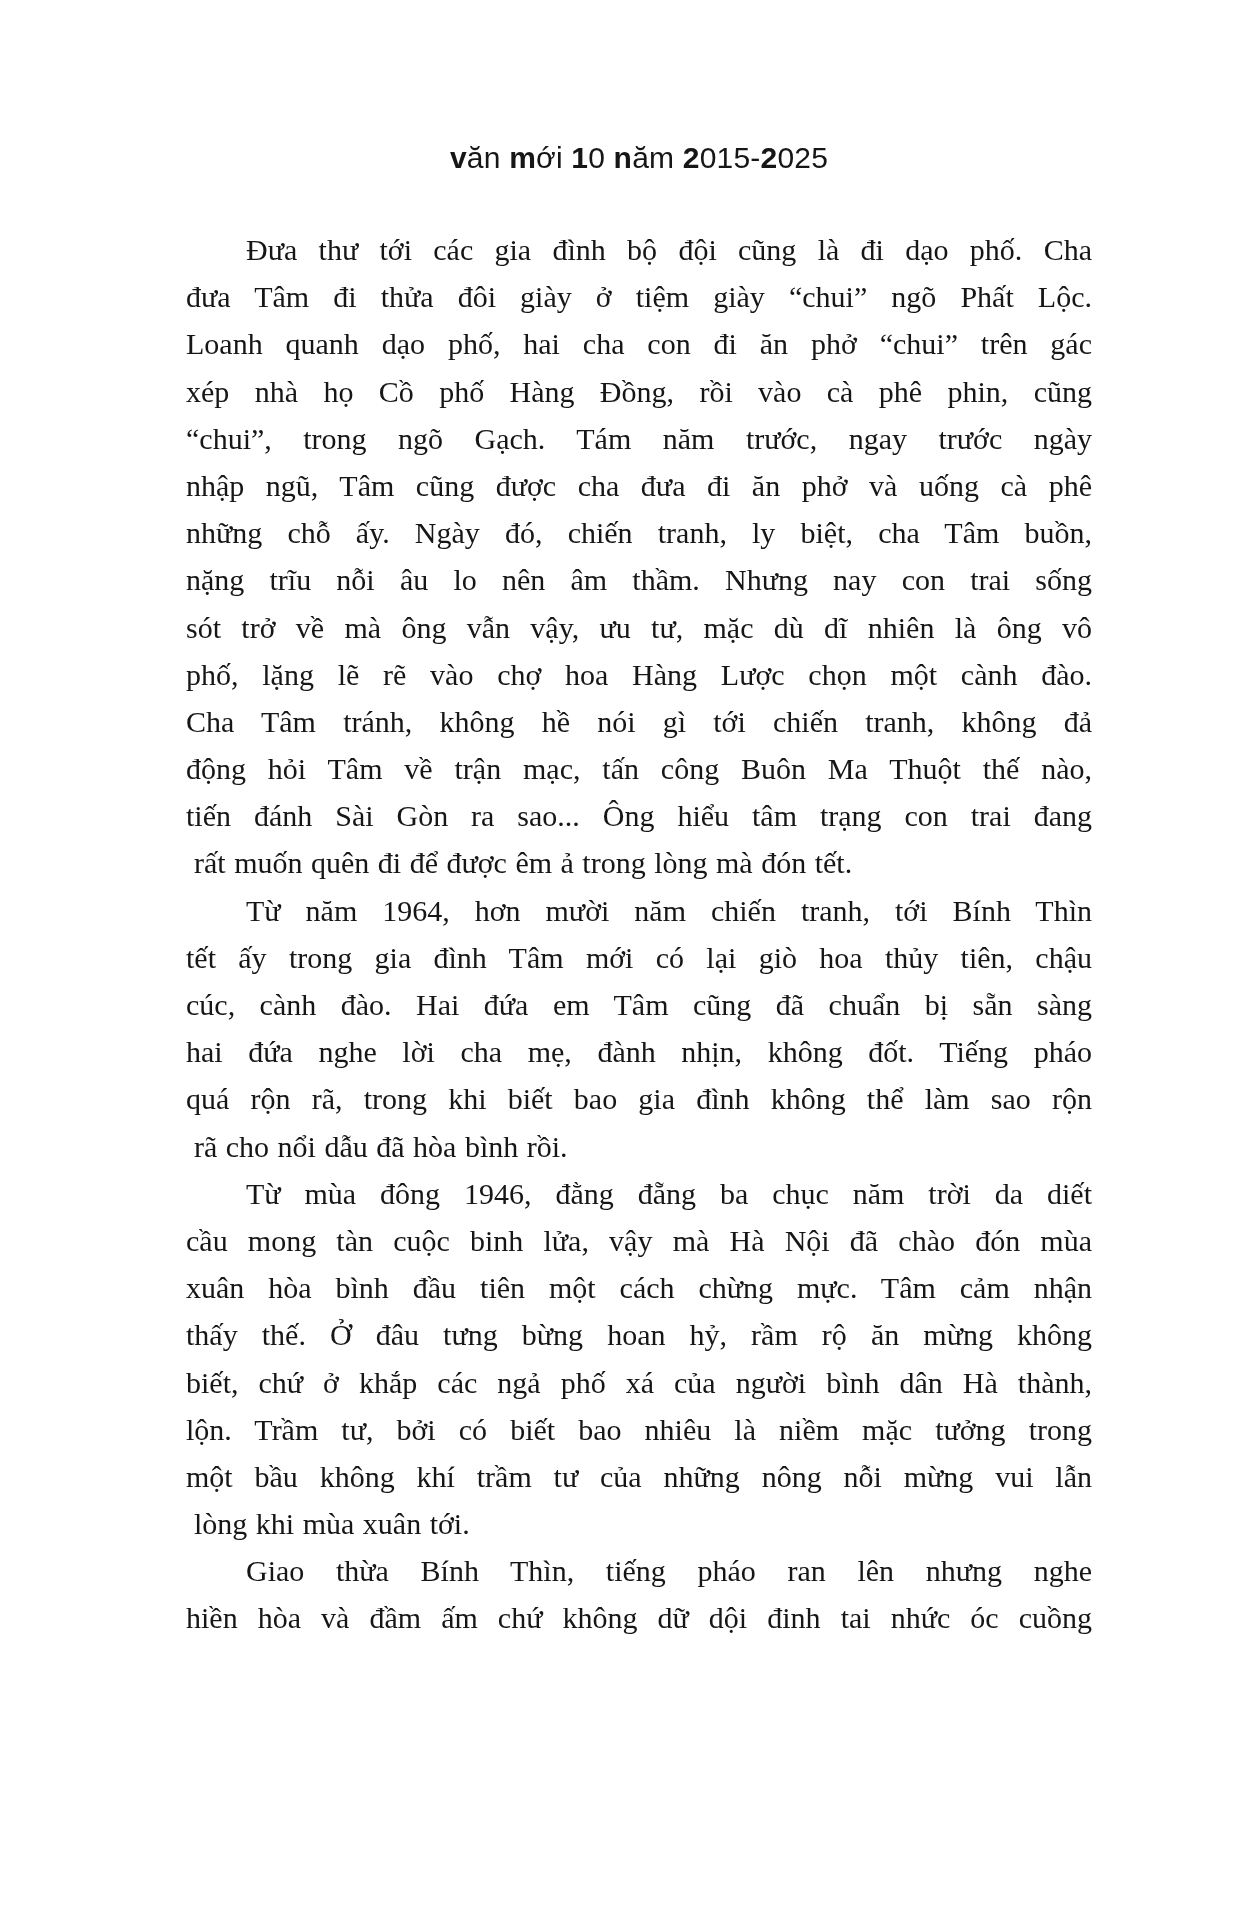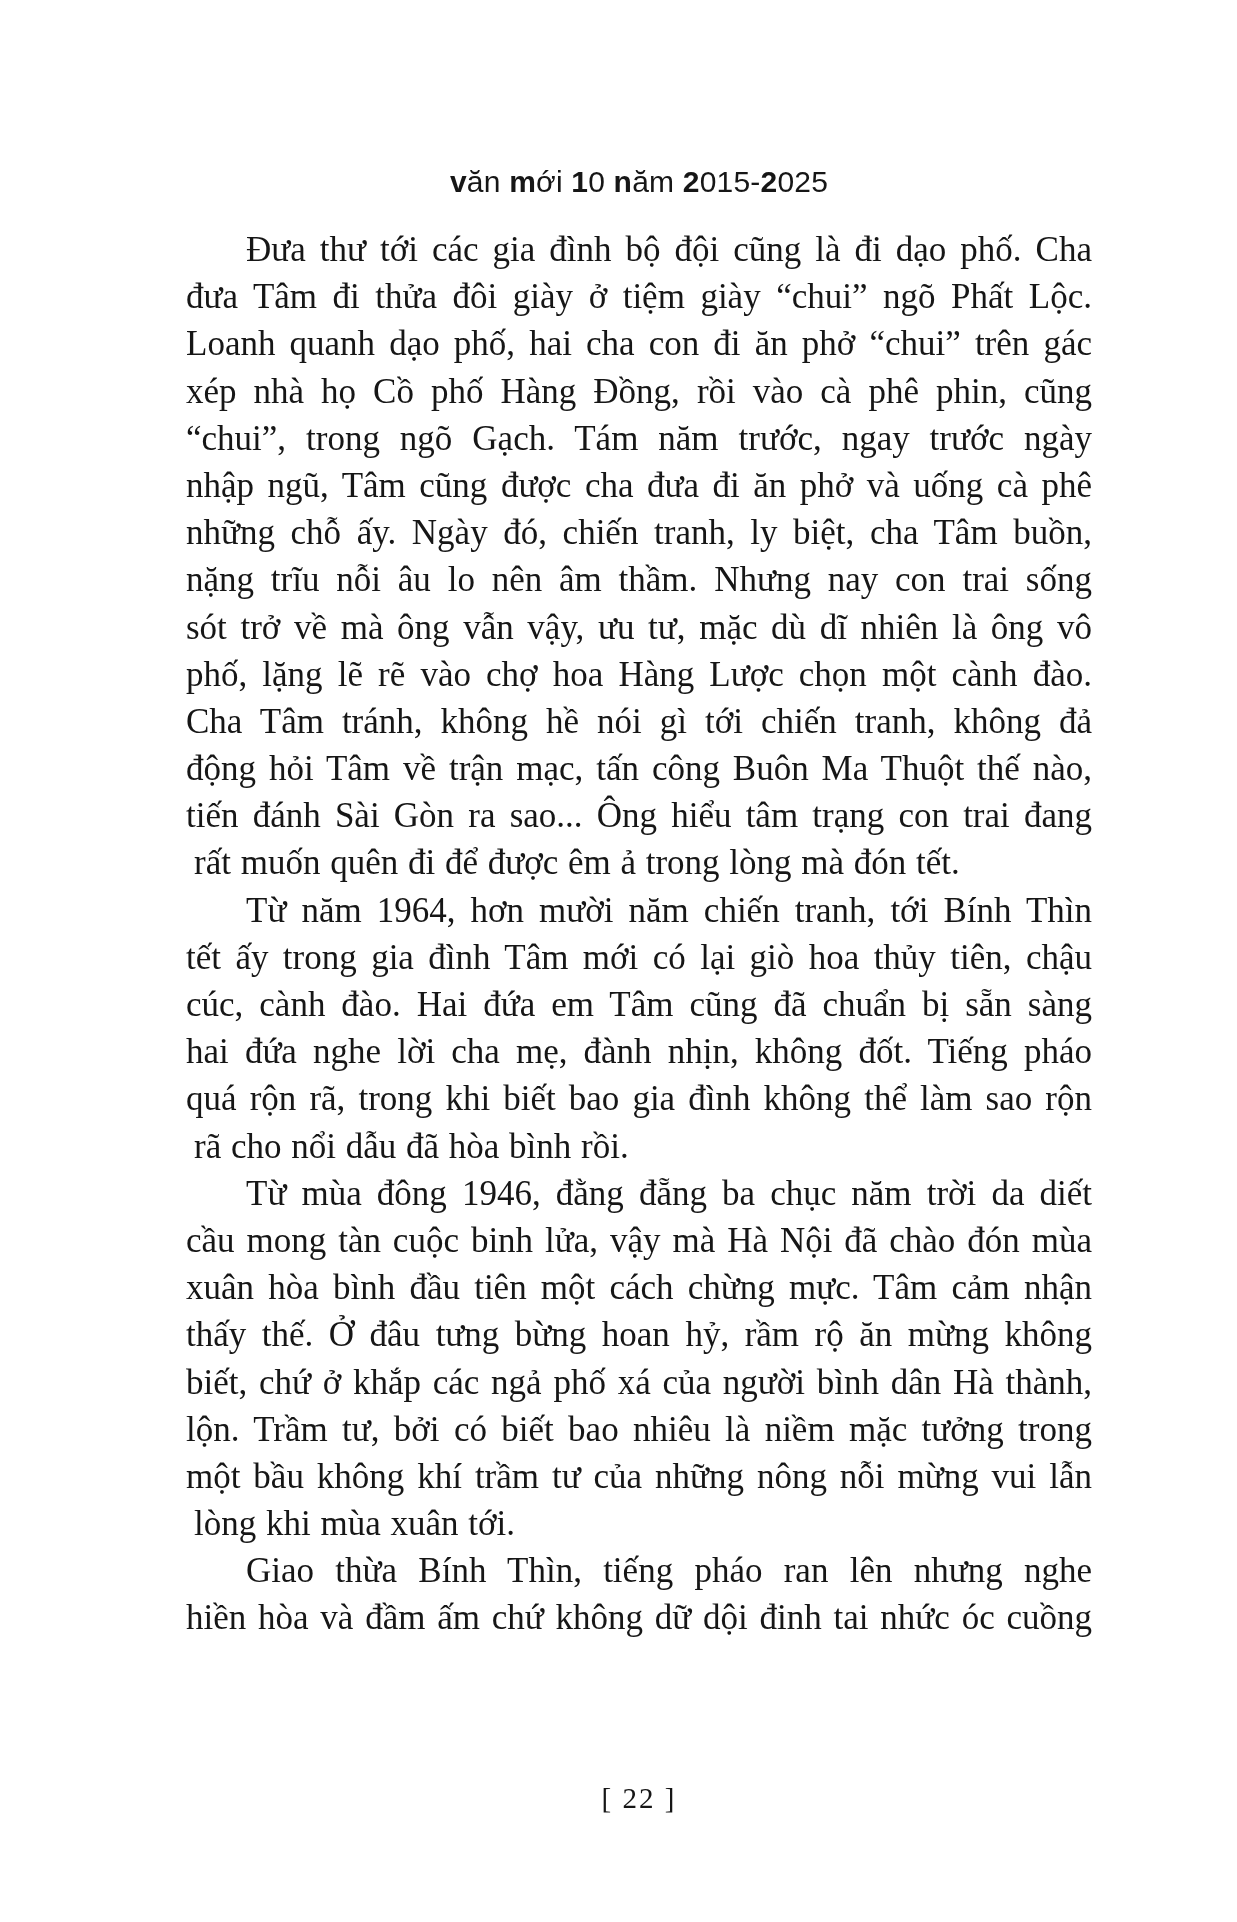--- a/index.html
+++ b/index.html
@@ -21,33 +21,32 @@
   
   .running-header{
     position:absolute;
     left:186px;top:136px;width:906px;height:44px;
     text-align:center;
     font-family:"Liberation Sans","DejaVu Sans",sans-serif;
     font-size:30px;line-height:44px;
     font-weight:400;
     letter-spacing:0.2px;
     white-space:pre;
-    margin-top:24px;
   }
   .running-header .bold{font-weight:700;}
   
   .page-body{
     position:absolute;
     left:186px;top:226px;width:906px;
   }
   .paragraph{margin:0;padding:0;}
   .line{
     height:47.2px;
     line-height:47.2px;
-    font-size:35px;
+    font-size:30px;
     text-align:justify;
     text-align-last:justify;
     overflow:hidden;
     word-spacing:1px;
   }
   .line.indent{text-indent:60px;}
   .line.no-stretch{text-align-last:left;margin-left:8px;}
   
   .folio{
     position:absolute;
@@ -97,14 +96,13 @@
         <div class="line">lộn. Trầm tư, bởi có biết bao nhiêu là niềm mặc tưởng trong</div>
         <div class="line">một bầu không khí trầm tư của những nông nỗi mừng vui lẫn</div>
         <div class="line no-stretch">lòng khi mùa xuân tới.</div>
       </div>
       <div class="paragraph">
         <div class="line indent">Giao thừa Bính Thìn, tiếng pháo ran lên nhưng nghe</div>
         <div class="line">hiền hòa và đầm ấm chứ không dữ dội đinh tai nhức óc cuồng</div>
       </div>
     </main>
 
-  <div class="folio">[ 22 ]</div>
 </div>
 
 </body></html>

